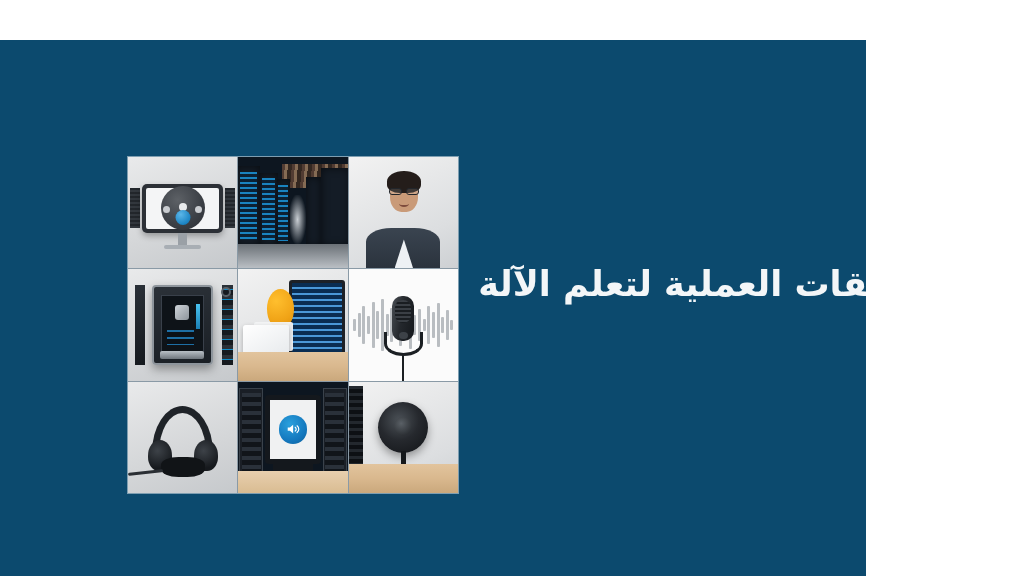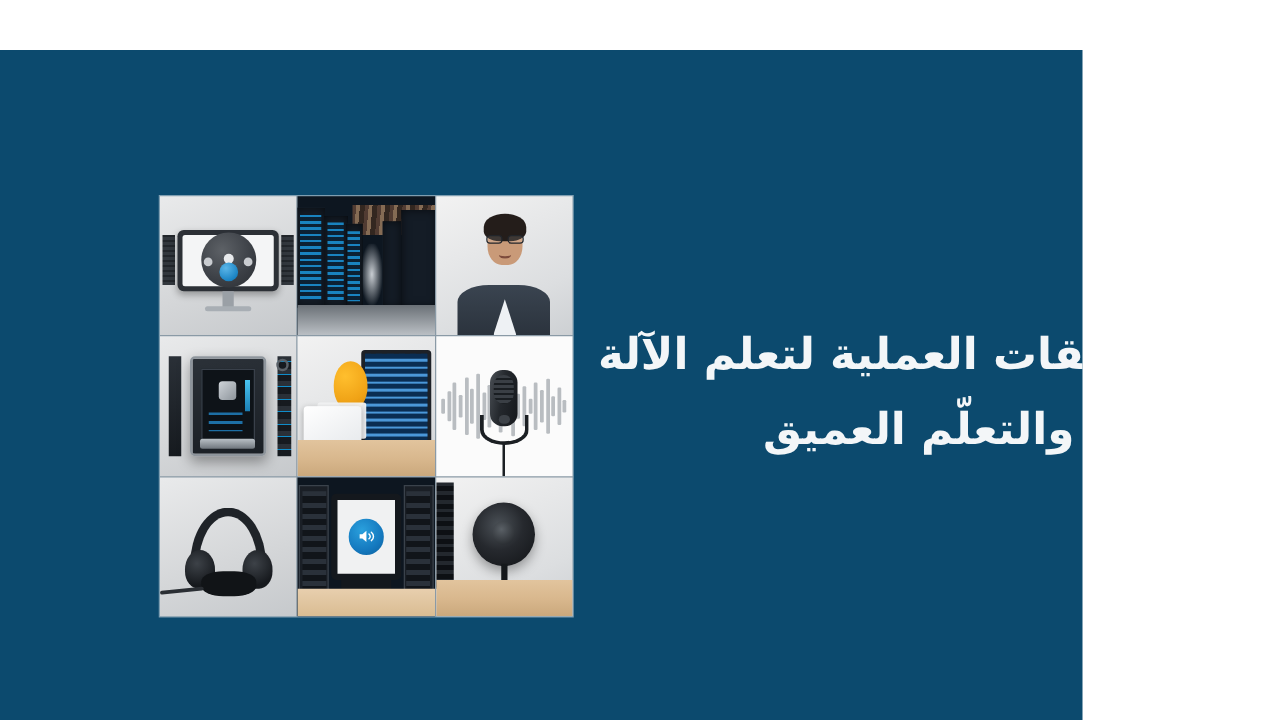--- a/index.html
+++ b/index.html
@@ -503,16 +503,15 @@
       </div>
       <div class="spk-post"></div>
       <div class="spk-base"></div>
       <div class="desk"></div>
     </div>
 
   </div>
 
   <div id="title-block">
     <div class="title-line">التطبيقات العملية لتعلم الآلة</div>
-    <div class="title-line">والتعلّم العميق</div>
   </div>
 
 </div>
 
 </body></html>

